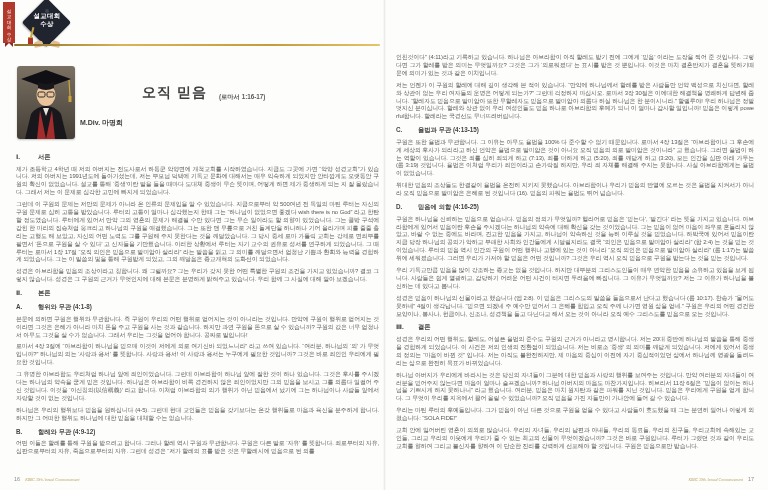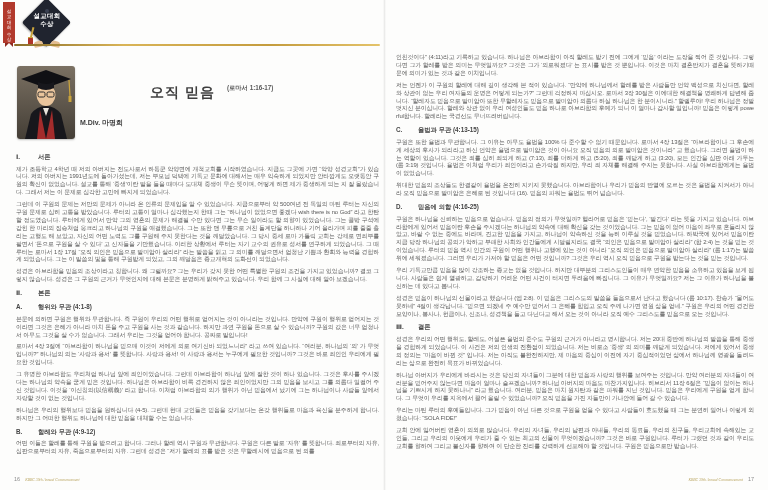--- a/index.html
+++ b/index.html
@@ -26,21 +26,21 @@
   .hand-l,.hand-r{position:absolute;top:40px;width:9px;height:6px;background:#e3bd92;border-radius:3px 3px 1px 1px;}
   .hand-l{left:16px;transform:rotate(-12deg);}
   .hand-r{left:33px;transform:rotate(12deg);}
   .goldline{position:absolute;left:14px;top:44px;width:366px;height:2px;
     background:linear-gradient(90deg,#8a6d28,#d9b457 30%,#c49c3e 70%,#e4c36a);border-radius:1px;}
   
   .photo{position:absolute;left:17px;top:66px;width:58px;height:73px;border-radius:3px;overflow:hidden;
     box-shadow:0 1px 2px rgba(0,0,0,.25);}
   .author-name{position:absolute;left:80px;top:118px;font-size:7px;font-weight:bold;color:#3c3c3c;}
   
-  .title-row{position:absolute;left:150px;top:84px;width:230px;display:flex;align-items:flex-start;}
+  .title-row{position:absolute;left:142px;top:84px;width:230px;display:flex;align-items:flex-end;}
   .title-main{font-size:14px;font-weight:bold;color:#3e3e3e;letter-spacing:1px;}
   .title-ref{font-size:6.3px;color:#5a5a5a;margin-left:12px;font-weight:bold;}
   
   .pagebody{position:absolute;overflow:hidden;text-align:justify;color:#595959;}
   #left-body{left:16px;top:148px;width:363px;height:318px;}
   #right-body{left:396px;top:54px;width:358px;height:412px;}
   .blk-para{margin:0 0 4px 0;font-size:5.9px;line-height:7.9px;letter-spacing:-.1px;word-break:break-all;}
   .blk-heading{margin:5px 0 3.5px 0;font-size:6.3px;font-weight:bold;color:#454545;}
   .blk-heading .h-num{display:inline-block;min-width:22px;}
   

